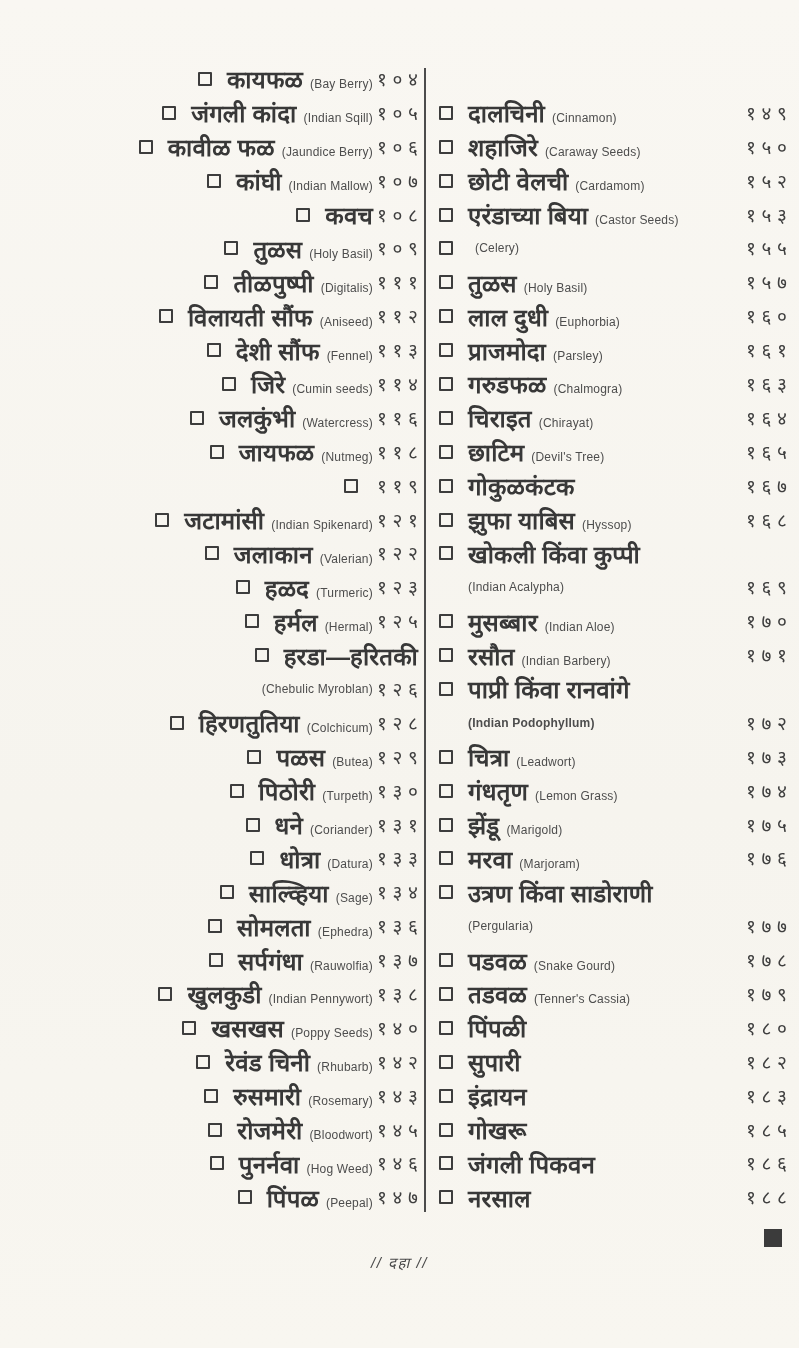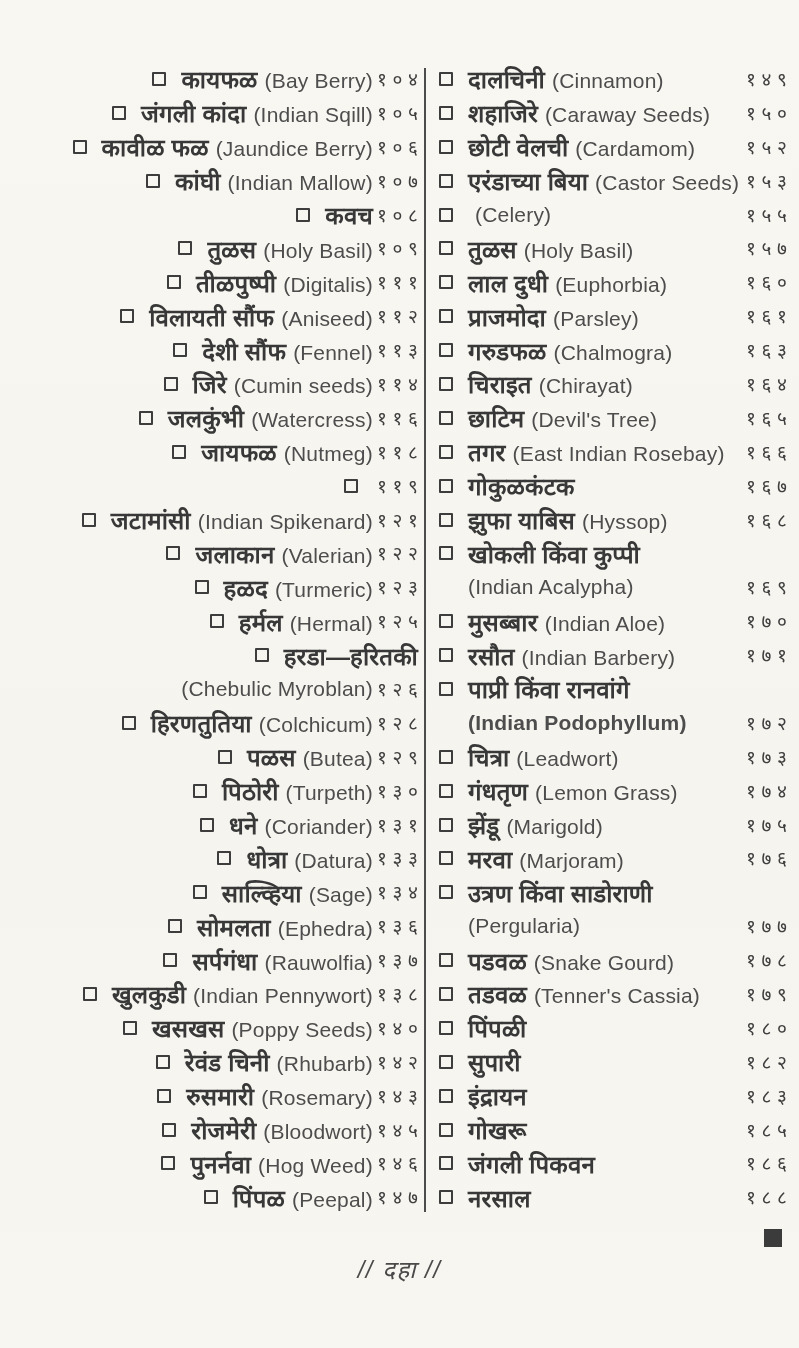--- a/index.html
+++ b/index.html
@@ -33,33 +33,33 @@
     margin-right:15px; margin-left:1px;
     border-radius:1px;
   }
   .cb.box { border-color:#3d3d3d; }
   .name { display:flex; align-items:baseline; min-width:0; }
   .mar {
     font-size:24px; font-weight:bold; letter-spacing:0.2px;
     color:#383838;
   }
   .eng {
-    font-size:21px; color:#4d4d4d; margin-left:7px;
+    font-size:12px; color:#4d4d4d; margin-left:7px;
     letter-spacing:0.2px;
   }
   .pg {
     margin-left:auto; flex:none;
     font-size:19px; color:#3f3f3f;
     letter-spacing:0.30em; margin-right:-0.30em;
     padding-left:4px;
   }
   .footer {
     position:absolute; left:0; top:1252px; width:100%;
     text-align:center; font-style:italic;
-    font-size:24px; color:#4a4a4a; letter-spacing:1.5px;
+    font-size:15px; color:#4a4a4a; letter-spacing:1.5px;
   }
   .end-marker {
     position:absolute; left:764px; top:1229px;
     width:18px; height:18px; background:#3b3b3b;
   }
 </style>
 </head>
 <body>
 
 <div class="page">
@@ -412,28 +412,20 @@
           </span>
           <span class="pg">१६४</span>
         </div>
         <div class="row">
           <span class="cb box"></span>
           <span class="name">
             <span class="mar">छाटिम</span>
             <span class="eng">(Devil's Tree)</span>
           </span>
           <span class="pg">१६५</span>
-        </div>
-        <div class="row">
-          <span class="cb box"></span>
-          <span class="name">
-            <span class="mar">तगर</span>
-            <span class="eng">(East Indian Rosebay)</span>
-          </span>
-          <span class="pg">१६६</span>
         </div>
         <div class="row">
           <span class="cb box"></span>
           <span class="name">
             <span class="mar">गोकुळकंटक</span>
           </span>
           <span class="pg">१६७</span>
         </div>
         <div class="row">
           <span class="cb box"></span>

